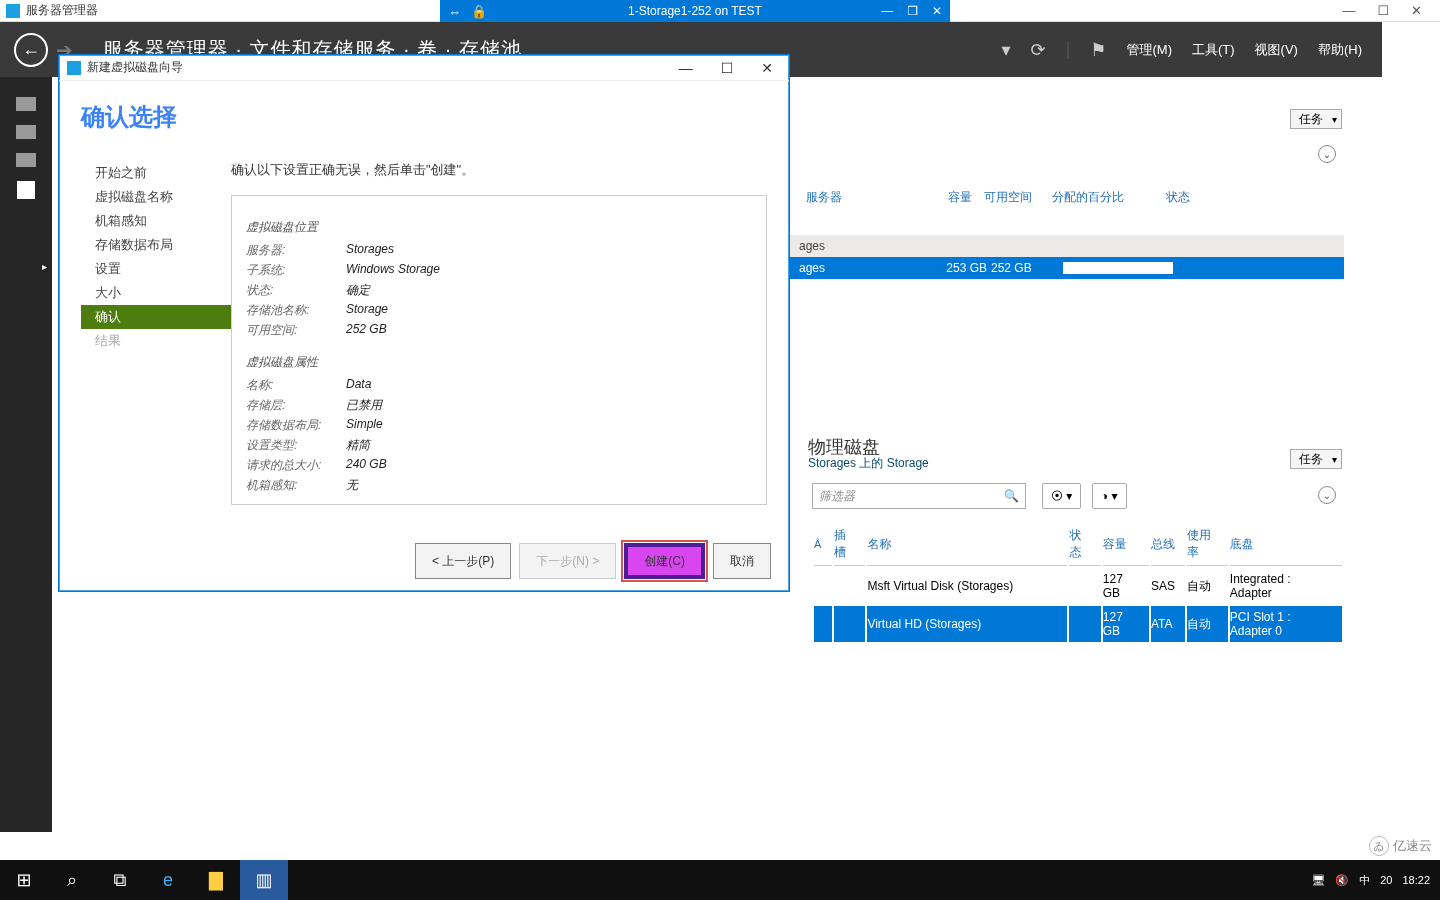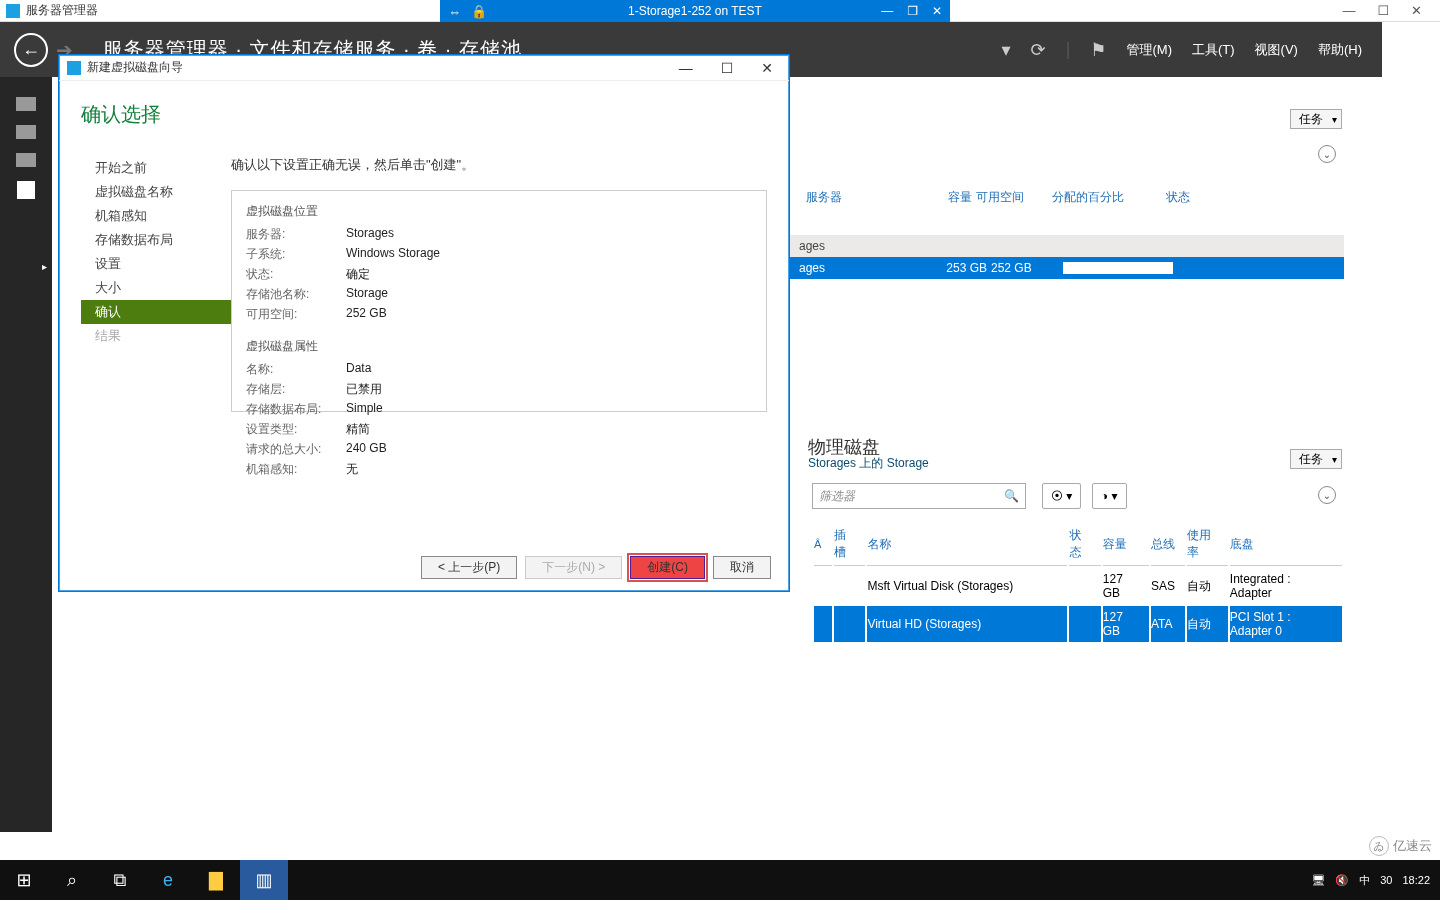--- a/index.html
+++ b/index.html
@@ -52,37 +52,37 @@
 .dtable th { color:#1f6eb5; font-weight:normal; text-align:left; padding:4px 10px 4px 0; border-bottom:1px solid #ccc;}
 .dtable td { padding:4px 10px 4px 0;}
 .dtable tr.sel td { background:#0078d7; color:#fff;}
 .sort-icon { color:#1f6eb5; font-size:11px;}
 
 
 .wizard { position:absolute; top:54px; left:58px; width:732px; height:538px; background:#fff; border:1px solid #0078d7; box-shadow:0 0 0 1px #4aa3e8 inset;}
 .wizard .titlebar { height:26px; display:flex; align-items:center; font-size:12px; padding-left:8px; border-bottom:1px solid #eee; color:#333;}
 .wizard .titlebar .ticon { width:14px;height:14px;background:#1ba1e2;margin-right:6px;}
 .wizard .titlebar .tctrl { margin-left:auto; display:flex; gap:28px; padding-right:16px; font-size:14px; color:#333;}
-.wizard .bigtitle { font-size:20px; color:#15803d; padding:20px 0 10px 22px; font-weight:400;}
+.wizard .bigtitle { font-size:24px; color:#3b82f6; padding:20px 0 10px 22px; font-weight:700;}
 .wizard .body { display:flex; padding-left:22px; padding-top:18px; height:380px;}
 .wizard .steps { width:150px; font-size:13px;}
 .wizard .steps div { height:24px; display:flex; align-items:center; padding-left:14px; color:#444;}
 .wizard .steps div.active { background:#4d7c0f; color:#fff;}
 .wizard .steps div.disabled { color:#aaa;}
 .wizard .content { flex:1; padding-right:22px; font-size:13px; color:#333;}
 .wizard .content .intro { margin-bottom:16px;}
-.wizard .content .box { border:1px solid #ccc; padding:12px 14px; height:222px;}
+.wizard .content .box { border:1px solid #ccc; padding:23px 14px; height:310px;font-style:italic;}
 .wizard .content .sec { font-size:12px; color:#555; margin-bottom:6px;}
 .wizard .content .row { display:flex; font-size:12px; margin-bottom:3px;}
 .wizard .content .row .k { width:100px; color:#666;}
 .wizard .content .row .v { color:#222;}
 .wizard .btns { position:absolute; bottom:12px; right:18px; display:flex; gap:8px;}
-.wizard button { height:23px; padding:0 16px; font-size:12px; background:#f3f3f3; border:1px solid #888; color:#333;}
+.wizard button { height:36px; padding:0 16px; font-size:12px; background:#f3f3f3; border:1px solid #888; color:#333;}
 .wizard button.disabled { color:#aaa; border-color:#ccc;}
-.wizard button.primary { outline:2px solid #d9534f; outline-offset:1px; border:1px solid #4c1d95; background:#ef4444;}
+.wizard button.primary { outline:2px solid #d9534f; outline-offset:1px; border:4px solid #4c1d95; background:#d946ef;}
 
 
 .taskbar { position:absolute; left:0; right:0; bottom:0; height:40px; background:#101010; display:flex; align-items:center;}
 .taskbar .tb { width:48px; height:40px; display:flex; align-items:center; justify-content:center; color:#fff; font-size:18px;}
 .taskbar .tb.active { background:#2a5a9e;}
 .taskbar .tray { margin-left:auto; display:flex; align-items:center; gap:10px; color:#fff; font-size:11px; padding-right:10px;}
 .watermark { position:absolute; right:8px; bottom:44px; color:#888; font-size:13px; display:flex; align-items:center; gap:4px;}
 .watermark .wm { width:20px;height:20px;border:1px solid #bbb;border-radius:50%;display:flex;align-items:center;justify-content:center;font-size:11px;}
 </style>
 </head>
@@ -137,21 +137,21 @@
 
 <div class="main">
 
   <div class="tasks-dd" style="top:32px; right:40px;">
       <span>任务</span>
     </div>
   <div class="chev-circ" style="position:absolute; top:68px; right:46px;">⌄</div>
 
   <span class="col-hdr" style="top:112px; right:540px;">服务器</span>
   <span class="col-hdr" style="top:112px; right:410px;">容量</span>
-  <span class="col-hdr" style="top:112px; right:358px;">可用空间</span>
+  <span class="col-hdr" style="top:112px; right:350px;">可用空间</span>
   <span class="col-hdr" style="top:112px; right:258px;">分配的百分比</span>
   <span class="col-hdr" style="top:112px; right:192px;">状态</span>
 
   <div class="gray-band" style="top:158px; left:735px; right:38px;">
       <span>ages</span>
     </div>
   <div class="sel-row" style="top:180px; left:735px; right:38px;">
     <span style="width:130px;">ages</span>
     <span style="width:58px; text-align:right;">253 GB</span>
     <span style="width:58px; margin-left:4px;">252 GB</span>
@@ -300,16 +300,16 @@
   <div class="tb">⊞</div>
   <div class="tb">⌕</div>
   <div class="tb">⧉</div>
   <div class="tb" style="color:#3cb0f0;">e</div>
   <div class="tb" style="color:#ffcc44;">▇</div>
   <div class="tb active">▥</div>
   <div class="tray">
     <span>🖥</span>
     <span>🔇</span>
     <span>中</span>
-    <span>30</span>
+    <span>20</span>
     <span>18:22</span>
   </div>
 </div>
 
 </body></html>

